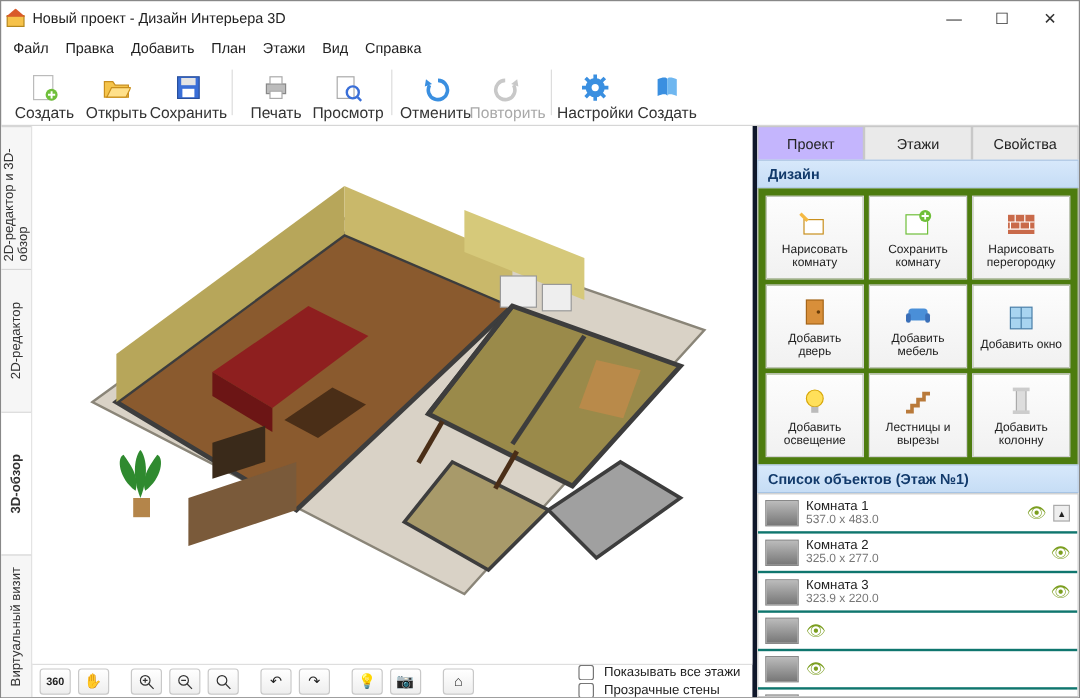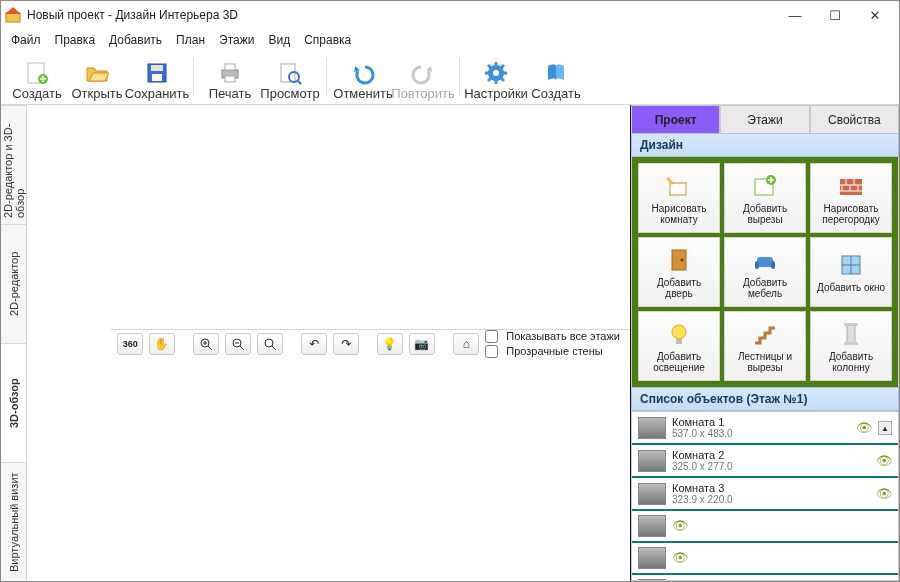--- a/index.html
+++ b/index.html
@@ -14,32 +14,32 @@
 .toolbar { height: 56px; display: flex; align-items: center; padding: 0 8px; gap: 4px; border-bottom: 1px solid #d6d6d6; }
 .tbtn { display: flex; flex-direction: column; align-items: center; justify-content: flex-end; width: 56px; height: 48px; font-size: 13px; color: #333; cursor: default; }
 .tbtn .ti { width: 26px; height: 26px; display: flex; align-items: center; justify-content: center; }
 .tbtn.disabled { color: #a9a9a9; }
 .tsep { width: 1px; height: 38px; background: #ddd; margin: 0 4px; }
 .workarea { display: flex; height: calc(582px - 28px - 20px - 56px - 2px); }
 .leftTabs { width: 26px; border-right: 1px solid #d6d6d6; display: flex; flex-direction: column; }
 .vtab { flex: 1; border-bottom: 1px solid #d6d6d6; display: flex; align-items: center; justify-content: center; writing-mode: vertical-rl; transform: rotate(180deg); font-size: 11px; padding: 6px 2px; cursor: default; color: #333; }
 .vtab.active { background: #fff; font-weight: bold; }
 .vtab:not(.active) { background: #f6f6f6; }
-.viewport { flex: 1; display: flex; border-right: 1px solid #0f172a; align-items: center; }
+.viewport { flex: 1; display: flex; flex-direction: column; border-right: 4px solid #0f172a; }
 .scene { flex: 1; background: #fff; position: relative; overflow: hidden; }
 .floor3d { position: absolute; left: 30px; top: 20px; width: 540px; height: 400px; }
 .bottombar { height: 28px; border-top: 1px solid #d6d6d6; display: flex; align-items: center; gap: 6px; padding: 0 6px; }
 .bbtn { width: 26px; height: 22px; border: 1px solid #c8c8c8; background: linear-gradient(#fff,#eee); border-radius: 3px; display: flex; align-items: center; justify-content: center; cursor: default; font-size: 12px; }
 .bsep { width: 6px; }
 .bottomchecks { margin-left: auto; display: flex; flex-direction: column; gap: 2px; font-size: 11px; padding-right: 4px; }
 .bottomchecks label { display: flex; align-items: center; gap: 8px; }
 .rightpanel { width: 268px; display: flex; flex-direction: column; background: #f2f3f4; }
 .rtabs { display: flex; height: 28px; }
 .rtab { flex: 1; border: 1px solid #c8c8c8; border-bottom: none; background: #eaeaea; display: flex; align-items: center; justify-content: center; font-size: 12px; cursor: default; }
-.rtab.active { background: #8b5cf6; font-weight: bold; }
+.rtab.active { background: #c4b5fd; font-weight: normal; }
 .panelhdr { background: linear-gradient(#d7e8fb,#c6ddf5); border: 1px solid #a7c4e4; padding: 4px 8px; font-size: 12px; font-weight: bold; color: #123a6b; }
 .toolgrid { display: grid; grid-template-columns: repeat(3, 1fr); gap: 4px; padding: 6px; background: #4d7c0f; border-left: 1px solid #c8c8c8; border-right: 1px solid #c8c8c8; }
 .toolcell { height: 70px; border: 1px solid #d2d2d2; background: linear-gradient(#fdfdfd,#f1f1f1); display: flex; flex-direction: column; align-items: center; justify-content: center; font-size: 10px; text-align: center; padding: 3px; cursor: default; line-height: 1.1; }
 .toolcell .tic { width: 28px; height: 28px; margin-bottom: 3px; display: flex; align-items: center; justify-content: center; }
 .objlist { flex: 1; background: #fff; border: 1px solid #c8c8c8; overflow: hidden; display: flex; flex-direction: column; }
 .objitems { overflow-y: auto; flex: 1; }
 .objitem { display: flex; align-items: center; gap: 6px; padding: 4px 6px; border-bottom: 2px solid #0f766e; }
 .objitem .thumb { width: 28px; height: 22px; background: linear-gradient(#bbb,#777); border: 1px solid #888; }
 .objitem .meta { flex: 1; display: flex; flex-direction: column; }
 .objitem .name { font-size: 11px; }
@@ -308,21 +308,21 @@
           <span>Нарисовать комнату</span>
         </div>
       <div class="toolcell">
           <span class="tic">
             <svg width="26" height="26">
               <rect x="3" y="6" width="18" height="16" fill="#fff" stroke="#6fbf3a"></rect>
               <circle cx="19" cy="7" r="5" fill="#6fbf3a"></circle>
               <path d="M19 4v6M16 7h6" stroke="#fff" stroke-width="1.5"></path>
             </svg>
           </span>
-          <span>Добавить вырезы</span>
+          <span>Сохранить комнату</span>
         </div>
       <div class="toolcell">
           <span class="tic">
             <svg width="26" height="26">
               <rect x="2" y="6" width="22" height="16" fill="#c96a4a"></rect>
               <g stroke="#fff">
                 <path d="M2 12h22M2 18h22M8 6v6M16 6v6M4 12v6M12 12v6M20 12v6"></path>
               </g>
             </svg>
           </span>

